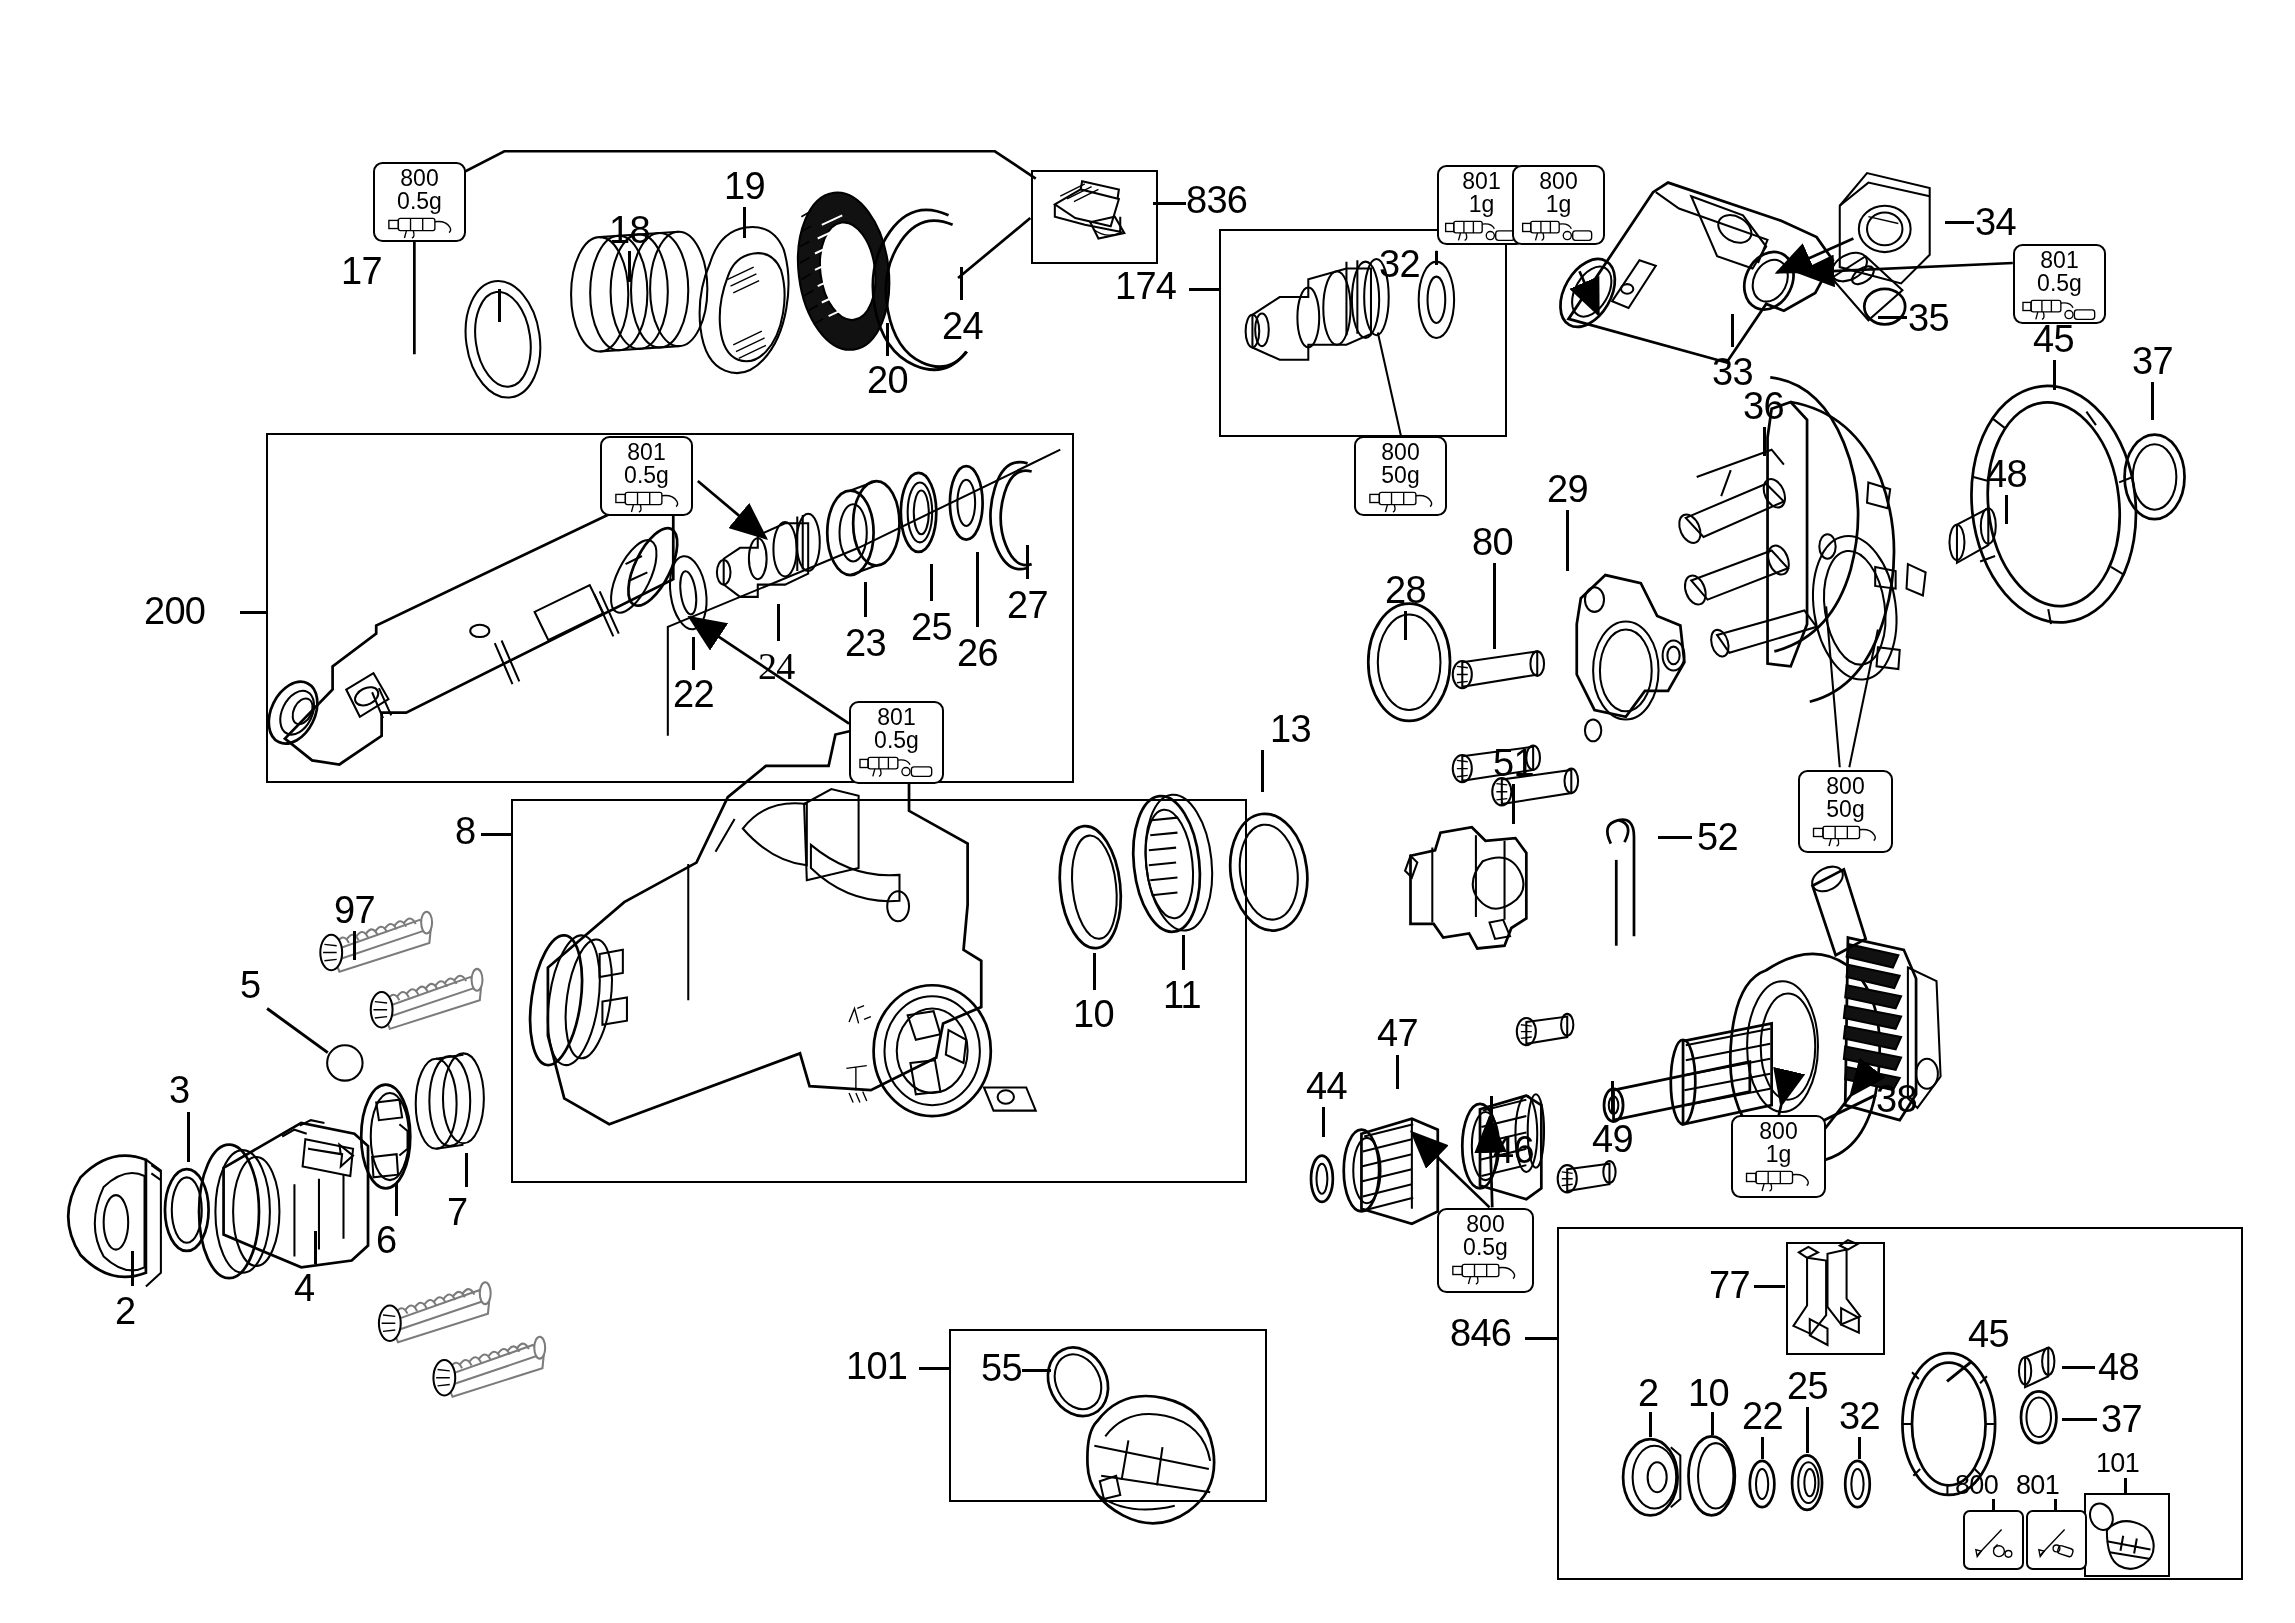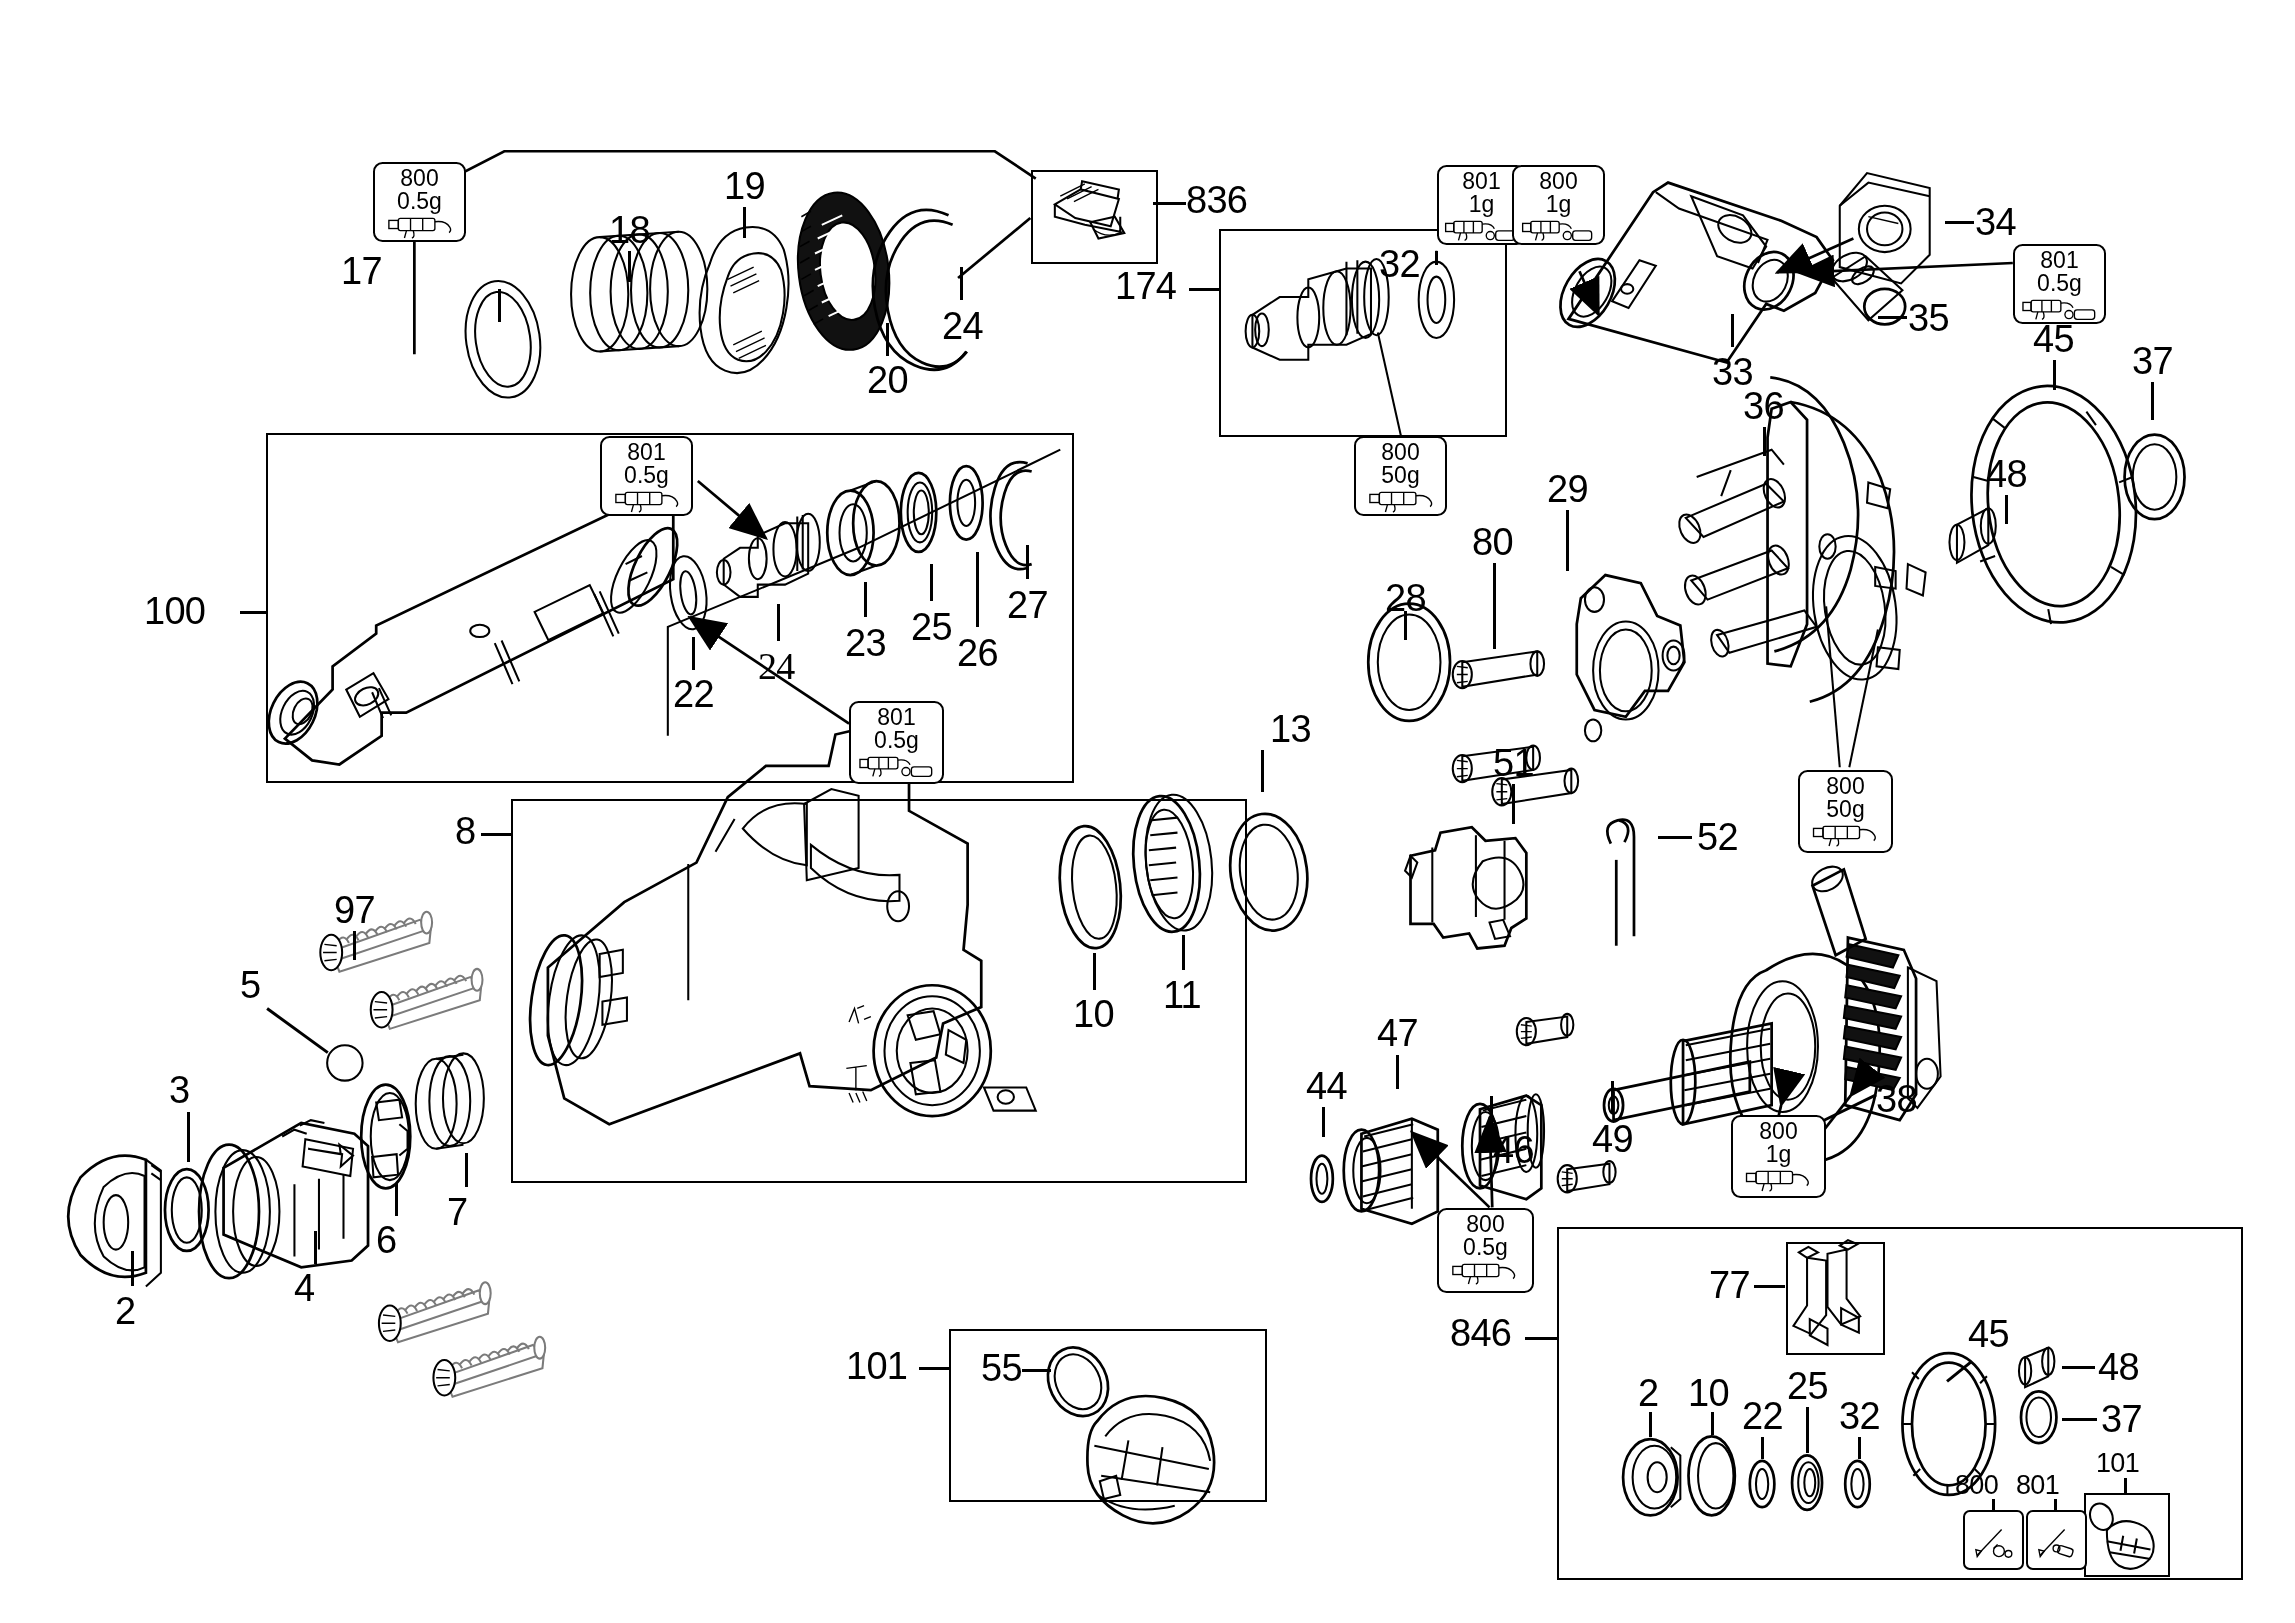--- a/index.html
+++ b/index.html
@@ -643,27 +643,27 @@
 
   <div class="num" style="left:2033px;top:320px;">45</div>
   <div class="lead v" style="left:2053px;top:360px;height:30px;"></div>
 
   <div class="num" style="left:1986px;top:455px;">48</div>
   <div class="lead v" style="left:2005px;top:495px;height:29px;"></div>
 
   <div class="num" style="left:1547px;top:470px;">29</div>
   <div class="lead v" style="left:1566px;top:510px;height:61px;"></div>
 
-  <div class="num" style="left:1385px;top:571px;margin-top:8px;">28</div>
+  <div class="num" style="left:1385px;top:571px;">28</div>
   <div class="lead v" style="left:1404px;top:611px;height:29px;"></div>
 
   <div class="num" style="left:1472px;top:523px;">80</div>
   <div class="lead v" style="left:1493px;top:563px;height:86px;"></div>
 
-  <div class="num" style="left:144px;top:592px;">100</div>
+  <div class="num" style="left:144px;top:592px;">200</div>
 
   <div class="num" style="left:673px;top:675px;">22</div>
   <div class="lead v" style="left:692px;top:637px;height:33px;"></div>
 
   <div class="num" style="left:758px;top:647px;font-family:Liberation Serif, serif;">24</div>
   <div class="lead v" style="left:777px;top:604px;height:37px;"></div>
 
   <div class="num" style="left:845px;top:624px;">23</div>
   <div class="lead v" style="left:864px;top:582px;height:35px;"></div>
 

